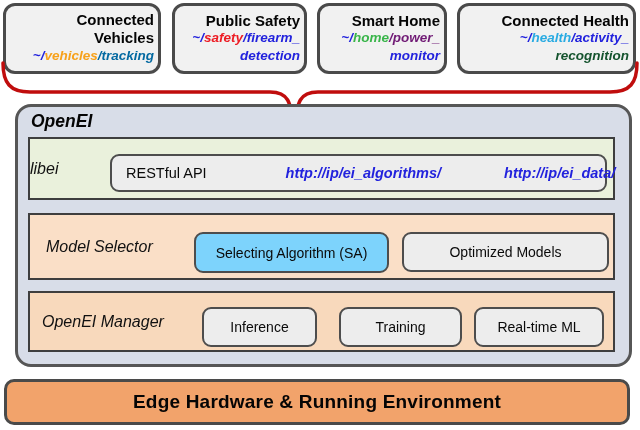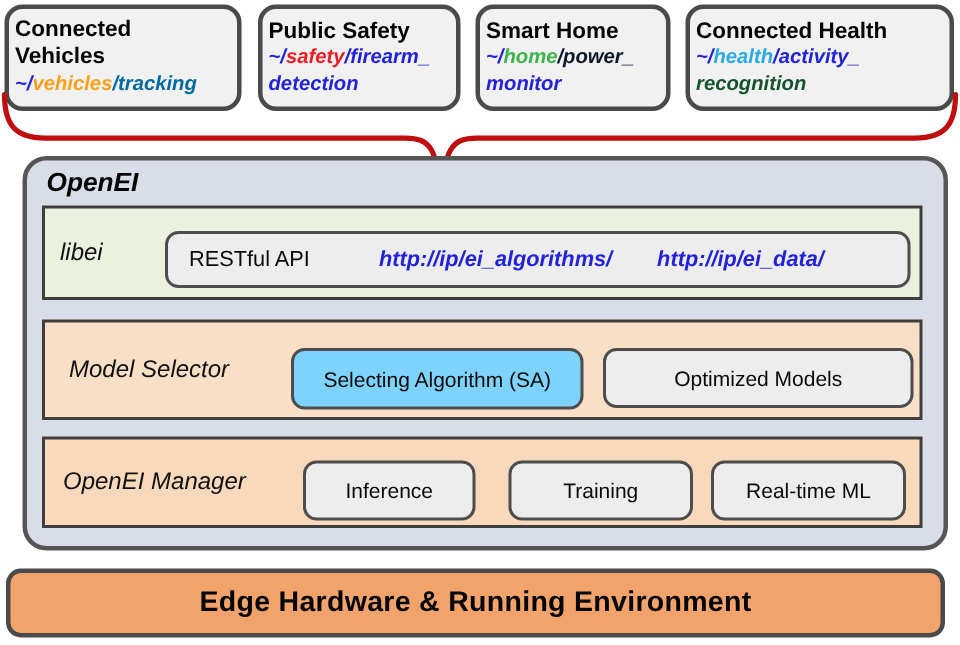--- a/index.html
+++ b/index.html
@@ -1,41 +1,41 @@
 <!DOCTYPE html>
 <html><head>
 <meta charset="utf-8">
 <style>
   html,body{margin:0;padding:0;background:#fff;}
   #page{position:relative;width:640px;height:430px;background:#ffffff;overflow:hidden;
         font-family:"Liberation Sans",sans-serif;}
 
   
   .app-box{position:absolute;box-sizing:border-box;border:3px solid #4a4a4a;border-radius:12px;
-           display:flex;flex-direction:column;align-items:flex-start;justify-content:center;
+           display:flex;flex-direction:column;align-items:flex-end;justify-content:center;
            gap:1px;padding:2px 4px;}
   .app-title{font-weight:bold;font-size:15px;line-height:1.12;color:#050505;text-align:center;white-space:nowrap;}
   .app-path{font-style:italic;font-weight:600;font-size:13.5px;line-height:1.22;text-align:center;white-space:nowrap;}
 
   
   #brace-svg{position:absolute;left:0;top:0;pointer-events:none;}
 
   
   .openei{position:absolute;left:15px;top:104px;width:617px;height:263px;box-sizing:border-box;
           border:3px solid #565656;border-radius:16px;}
   .openei-label{position:absolute;left:13px;top:4px;font-weight:bold;font-style:italic;
                 font-size:17.5px;color:#050505;}
 
   .layer-row{position:absolute;box-sizing:border-box;border:2.5px solid #3e3e3e;
              display:flex;align-items:center;}
   .row-label{font-style:italic;font-size:16px;color:#111;white-space:nowrap;}
 
   .inner-box{position:absolute;box-sizing:border-box;background:#ededed;border:2px solid #4d4d4d;
              border-radius:9px;display:flex;align-items:center;justify-content:center;
-             font-size:14px;color:#0a0a0a;white-space:nowrap;}
+             font-size:14px;color:#0a0a0a;white-space:nowrap;gap:33px;}
   .api-box{justify-content:flex-start;padding-left:14px;}
   .api-label{font-size:14.5px;color:#0a0a0a;}
   .api-url{font-style:italic;font-weight:600;font-size:14.5px;}
   .url-1{margin-left:46px;}
   .url-2{margin-left:30px;}
 
   
   .bottom-bar{position:absolute;left:4px;top:379px;width:626px;height:46px;box-sizing:border-box;
               border:3px solid #4a4a4a;border-radius:10px;display:flex;align-items:center;
               justify-content:center;}
@@ -53,39 +53,39 @@
   </div>
 
   <div class="app-box" style="left: 172px; top: 3px; width: 135px; height: 71px; background: rgb(241, 241, 241);">
     <div class="app-title">Public Safety</div>
     <div class="app-path"><span style="color: rgb(34, 34, 221);">~/</span><span style="color: rgb(237, 28, 36);">safety</span><span style="color: rgb(34, 34, 221);">/firearm_</span></div>
     <div class="app-path"><span style="color: rgb(34, 34, 221);">detection</span></div>
   </div>
 
   <div class="app-box" style="left: 317px; top: 3px; width: 130px; height: 71px; background: rgb(241, 241, 241);">
     <div class="app-title">Smart Home</div>
-    <div class="app-path"><span style="color: rgb(34, 34, 221);">~/</span><span style="color: rgb(57, 181, 74);">home</span><span style="color: #0f172a;">/power_</span></div>
+    <div class="app-path"><span style="color: rgb(34, 34, 221);">~/</span><span style="color: rgb(57, 181, 74);">home</span><span style="color: #701a75;">/power_</span></div>
     <div class="app-path"><span style="color: rgb(34, 34, 221);">monitor</span></div>
   </div>
 
   <div class="app-box" style="left: 457px; top: 3px; width: 179px; height: 71px; background: rgb(241, 241, 241);">
     <div class="app-title">Connected Health</div>
     <div class="app-path"><span style="color: rgb(34, 34, 221);">~/</span><span style="color: rgb(41, 171, 226);">health</span><span style="color: rgb(34, 34, 221);">/activity_</span></div>
     <div class="app-path"><span style="color: #14532d;">recognition</span></div>
   </div>
 
   <svg id="brace-svg" width="640" height="430" viewBox="0 0 640 430">
     <path d="M 3 63 C 3 83 10 92 30 92 L 270 92 C 287 92 292 99 294 135 C 296 99 301 92 318 92 L 610 92 C 630 92 637 83 637 63" fill="none" stroke-width="3.5" stroke-linecap="round" stroke-linejoin="round" stroke="#c00d0d"></path>
   </svg>
 
   <div class="openei" style="background: rgb(216, 221, 232);">
     <div class="openei-label">OpenEI</div>
   </div>
 
-  <div class="layer-row" style="left: 28px; top: 137px; width: 587px; height: 63px; padding-left: 10px; background: rgb(234, 241, 220);">
+  <div class="layer-row" style="left: 28px; top: 137px; width: 587px; height: 63px; padding-left: 0; background: rgb(234, 241, 220);">
     <div class="row-label">libei</div>
     <div class="inner-box api-box" style="left: 80px; top: 15px; width: 497px; height: 38px; background: rgb(237, 237, 237);">
       <span class="api-label">RESTful API</span>
       <span class="api-url url-1" style="color: rgb(34, 34, 221);">http://ip/ei_algorithms/</span>
       <span class="api-url url-2" style="color: rgb(34, 34, 221);">http://ip/ei_data/</span>
     </div>
   </div>
 
   <div class="layer-row" style="left: 28px; top: 213px; width: 587px; height: 67px; padding-left: 16px; background: rgb(250, 223, 199);">
     <div class="row-label">Model Selector</div>

